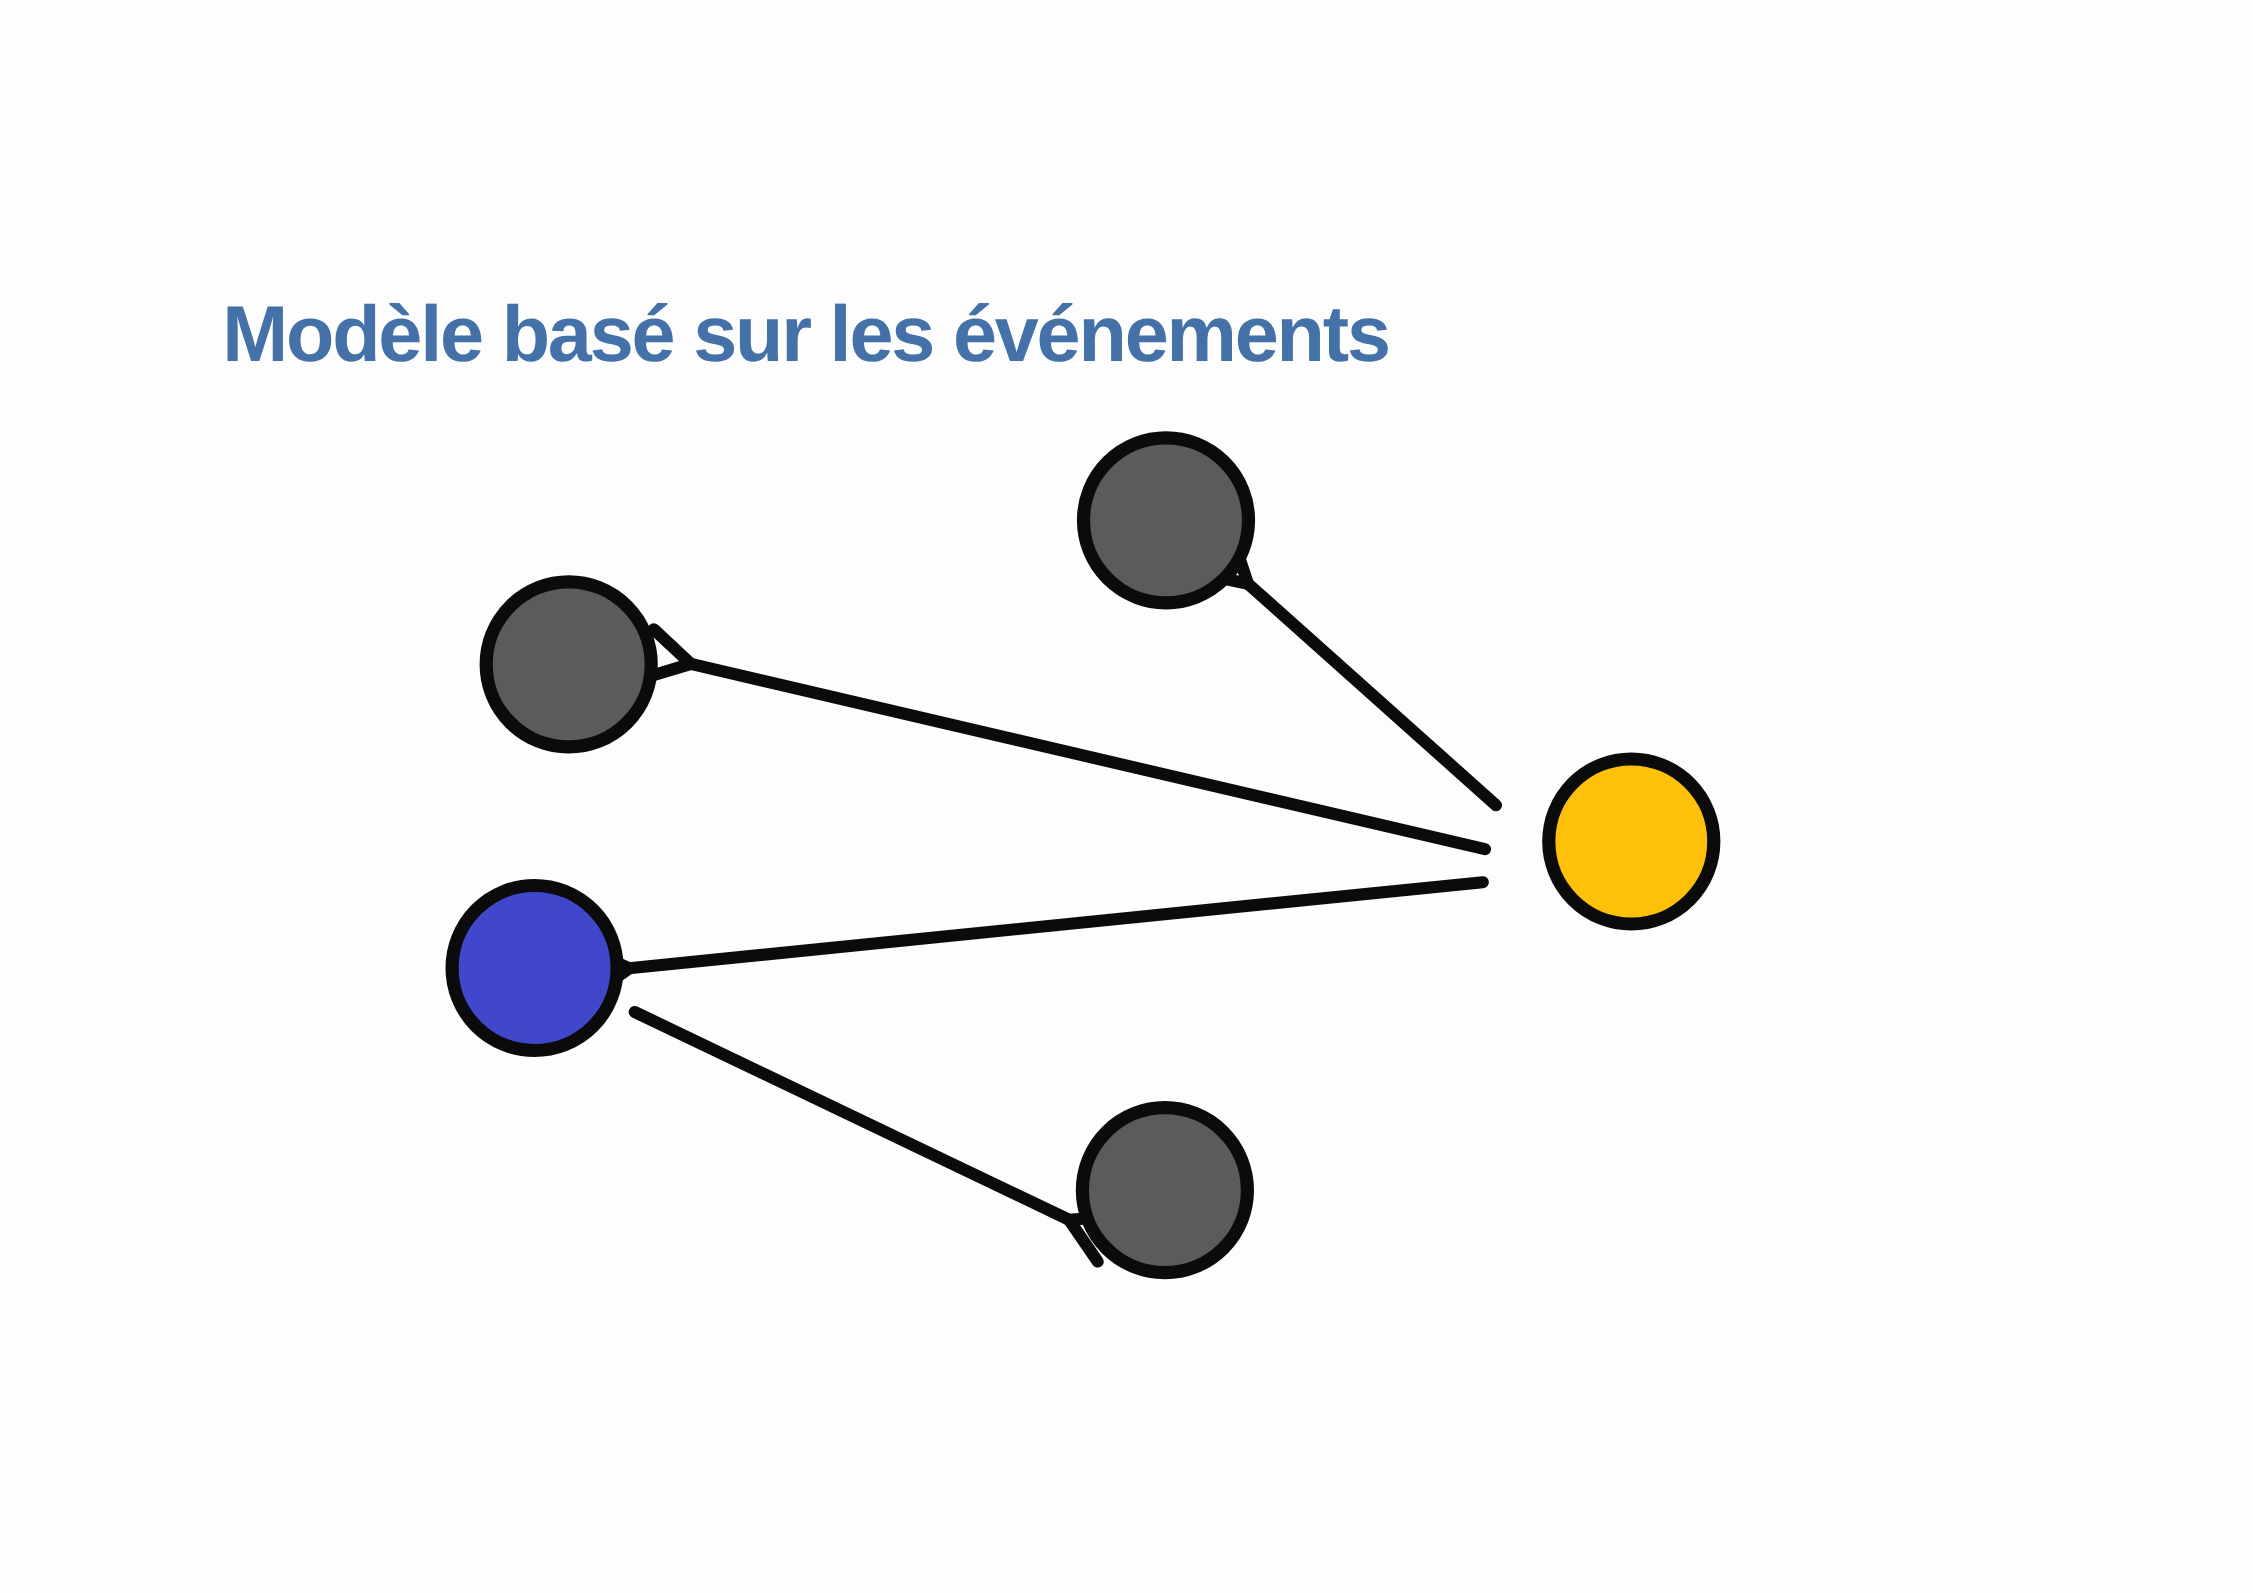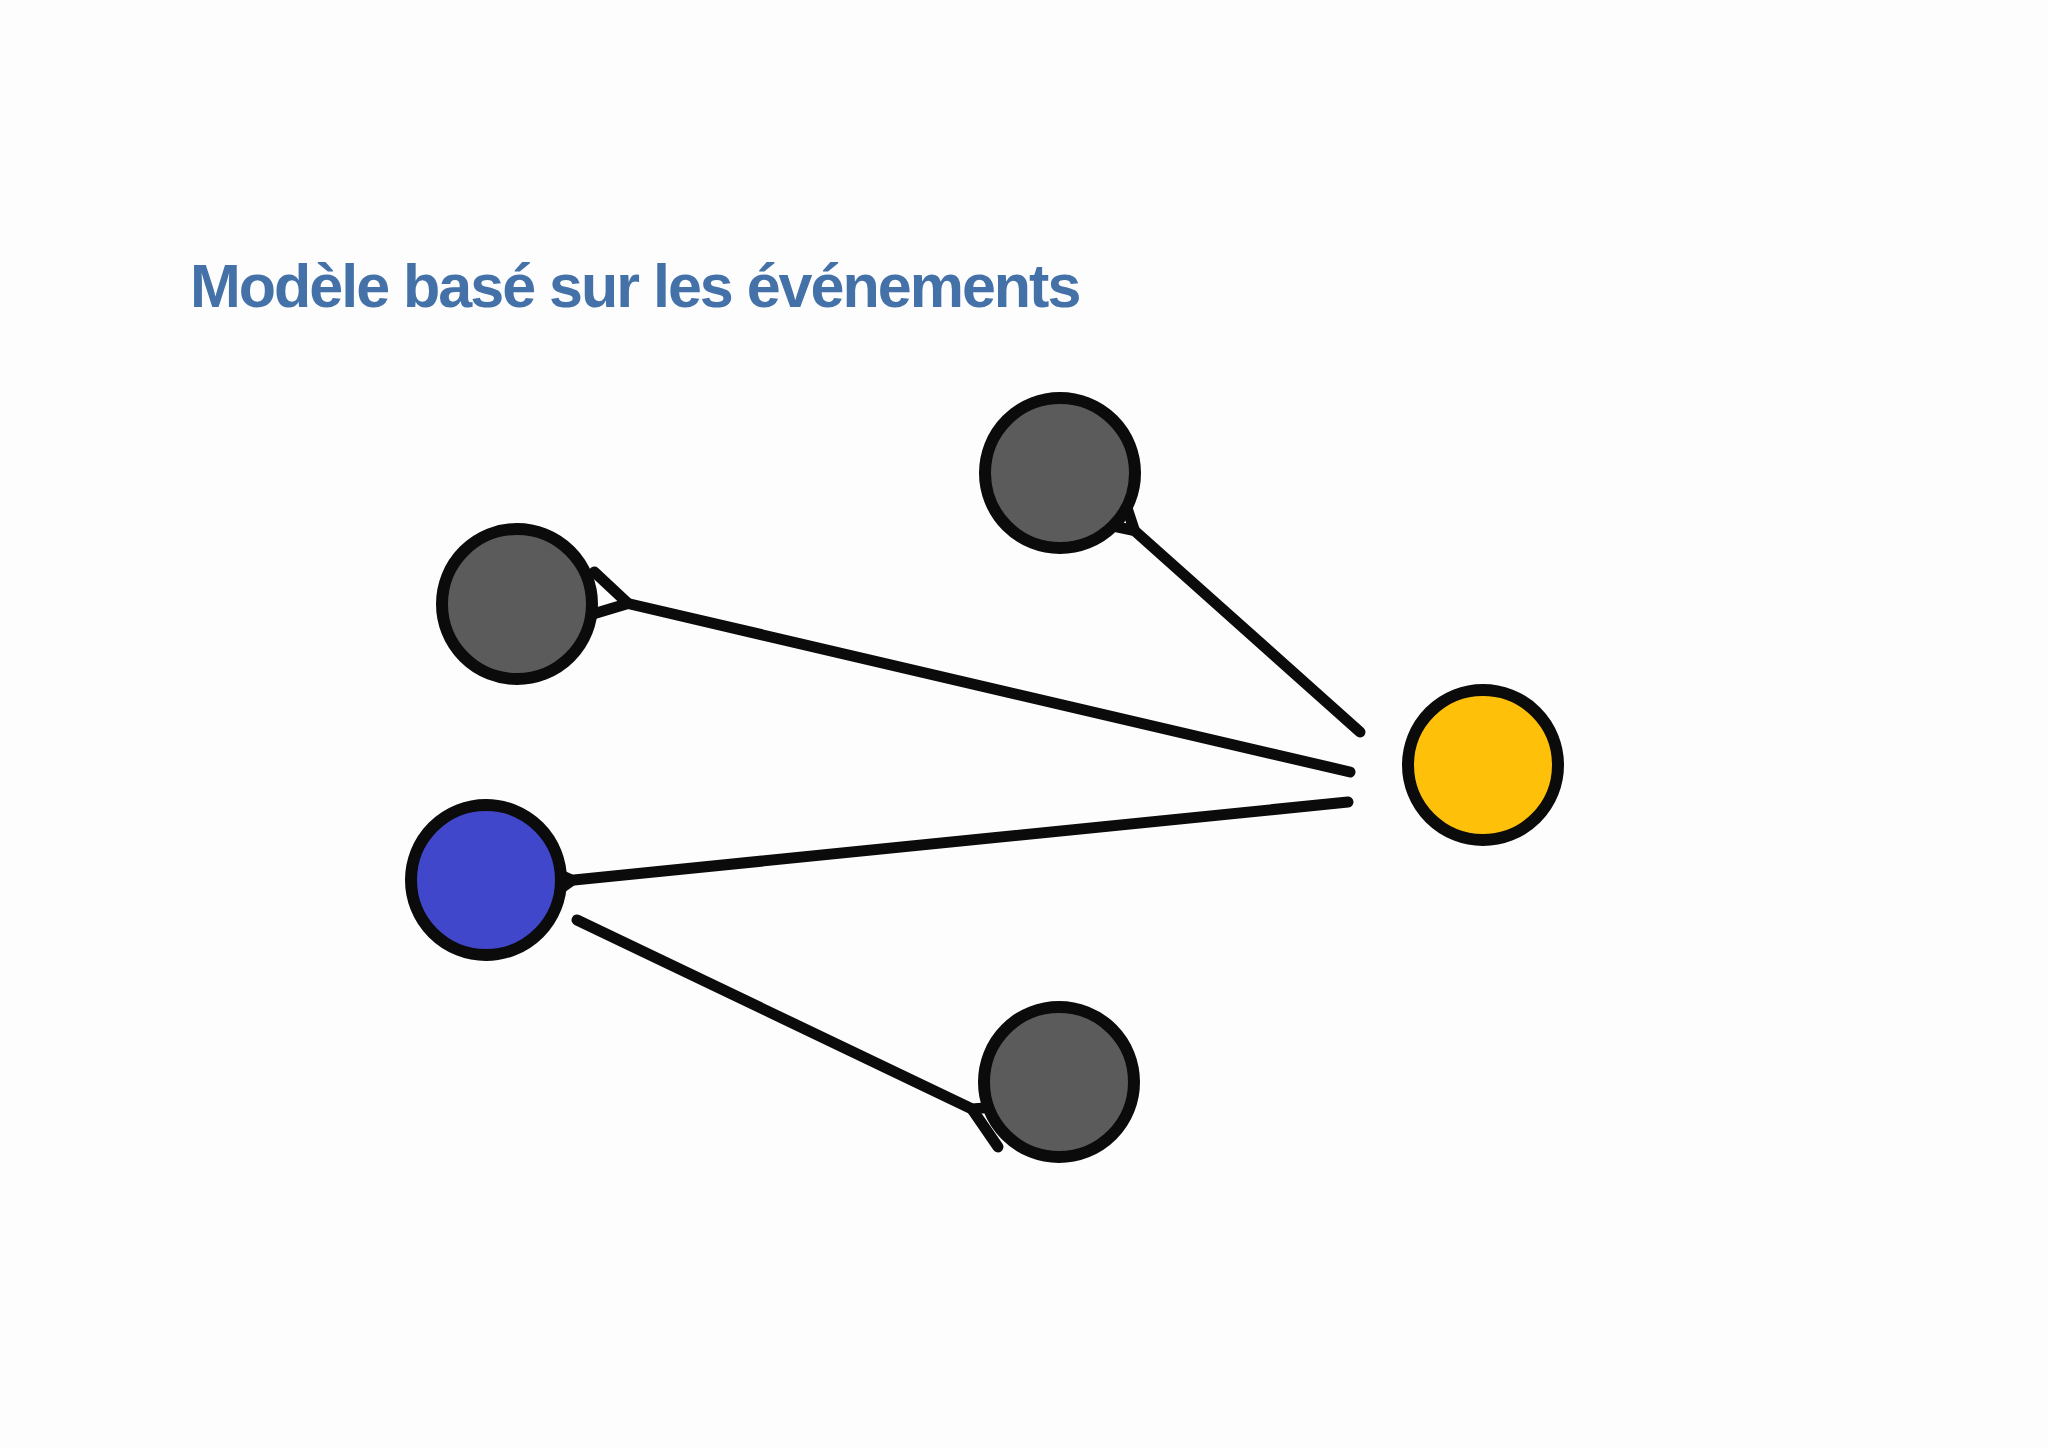--- a/index.html
+++ b/index.html
@@ -13,22 +13,22 @@
   .slide {
     position: relative;
     width: 2048px;
     height: 1448px;
     overflow: hidden;
   }
   .title {
     position: absolute;
     left: 190px;
     top: 256px;
-    margin: 0;
-    font-size: 61px;
+    margin: 12px;
+    font-size: 72px;
     font-weight: bold;
     letter-spacing: -2px;
     line-height: 1;
     white-space: nowrap;
   }
   .canvas {
     position: absolute;
     left: 0;
     top: 0;
     width: 2048px;

